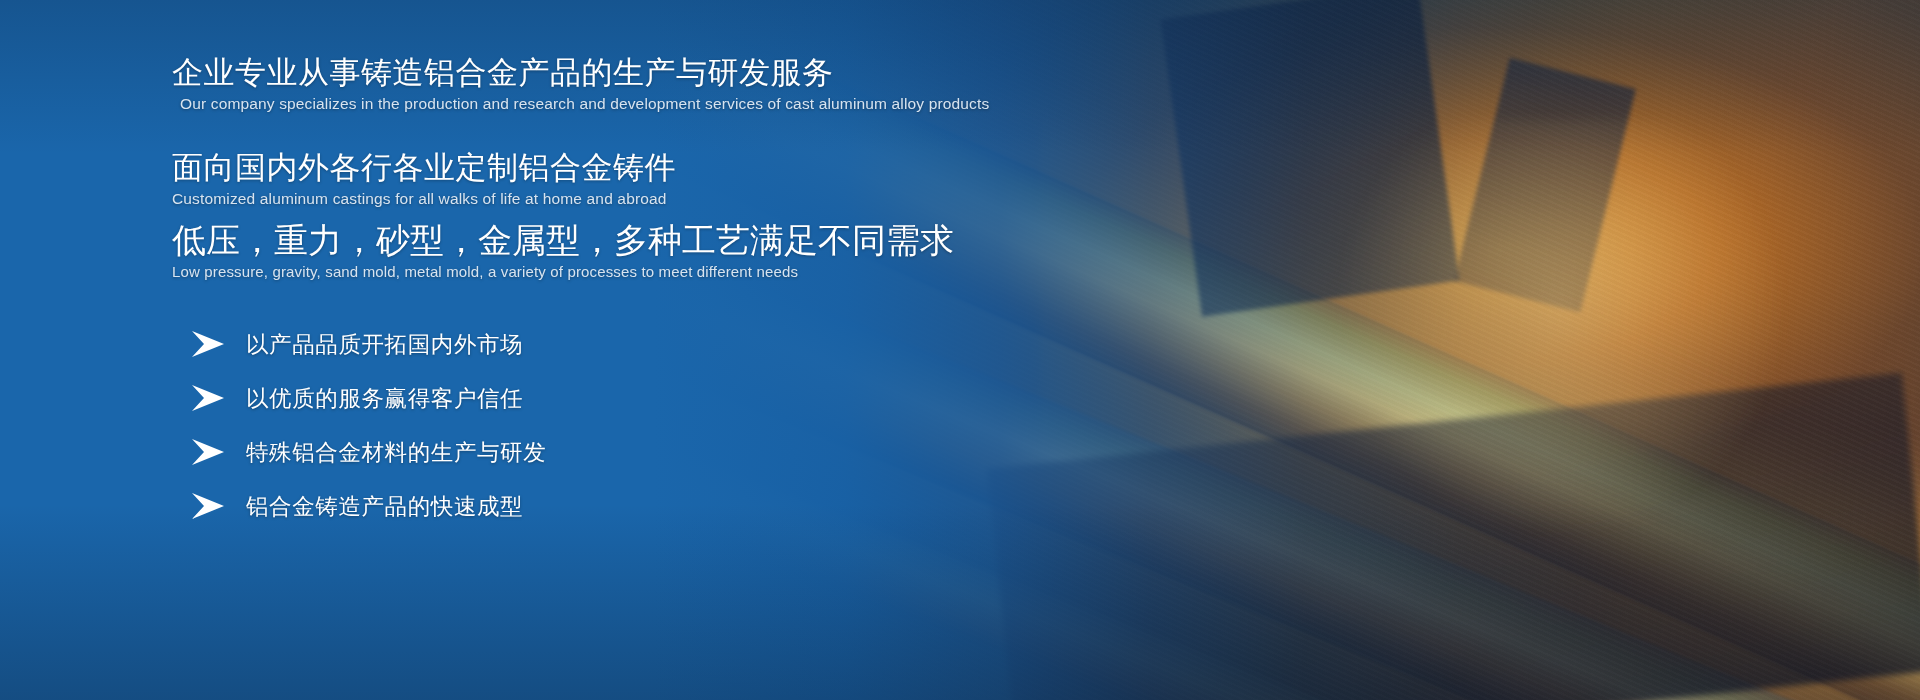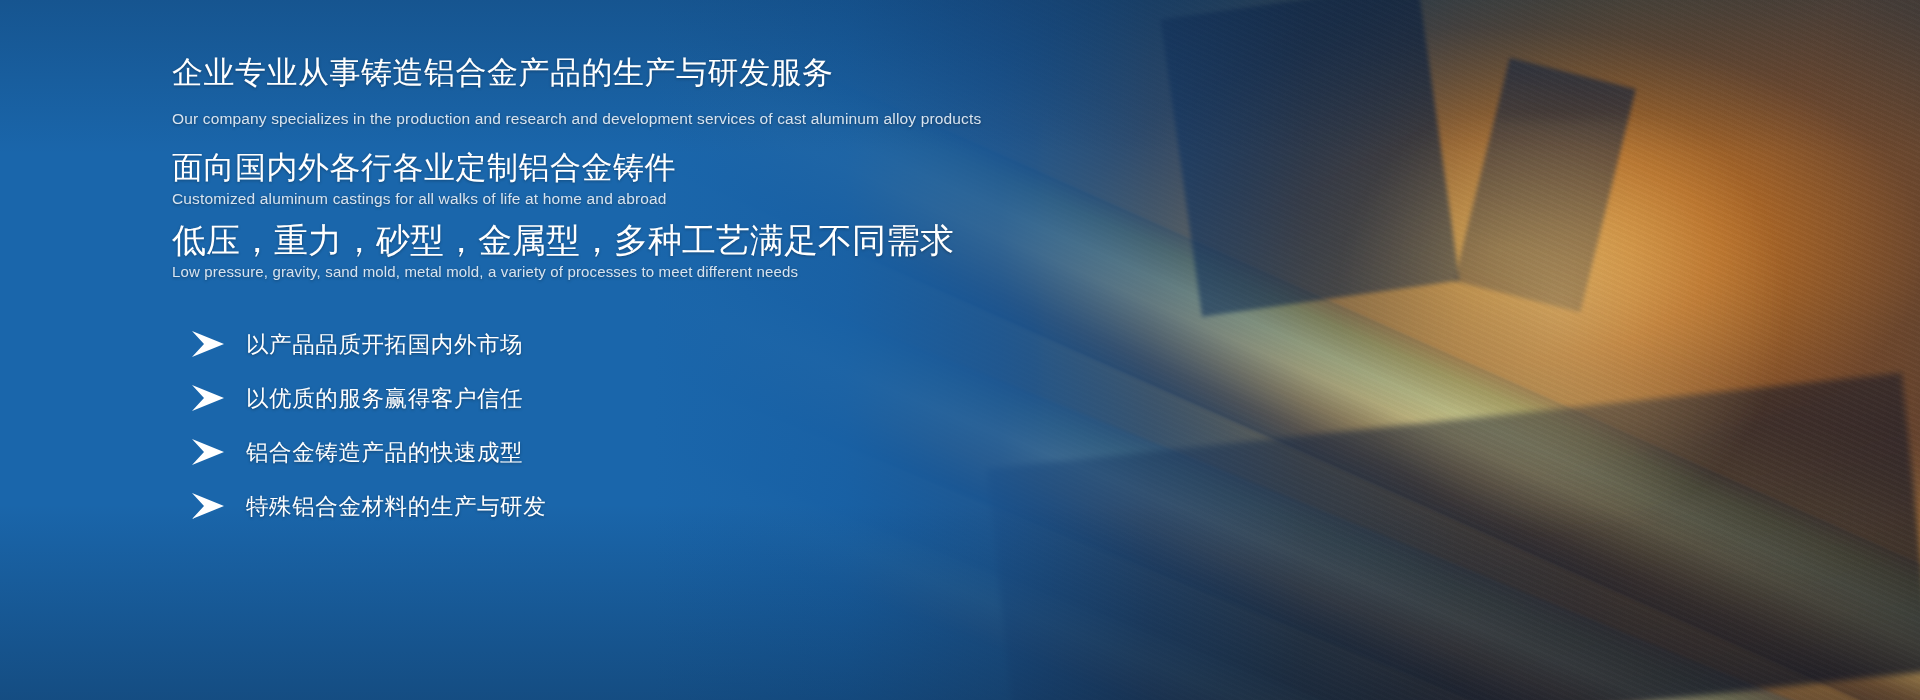--- a/index.html
+++ b/index.html
@@ -124,21 +124,21 @@
     position:absolute;color:#ffffff;font-size:31px;font-weight:400;
     letter-spacing:.5px;white-space:nowrap;
     text-shadow:0 1px 3px rgba(0,0,0,.30);
   }
   .sub{
     position:absolute;color:#d8e4f0;font-size:15.5px;font-weight:400;
     letter-spacing:.15px;white-space:nowrap;
     text-shadow:0 1px 3px rgba(0,0,0,.35);
   }
   .h1a{top:52px;}
-  .suba{top:110px;}
+  .suba{top:95px;margin-left:8px;}
   .h1b{top:147px;}
   .subb{top:190px;text-align:right;}
   .h1c{top:218px;font-size:34px;letter-spacing:0;}
   .subc{top:263px;font-size:15px;text-align:center;}
 
   .bullets{position:absolute;top:318px;left:18px;}
   .bullet{
     display:flex;align-items:center;height:52px;margin-bottom:2px;
   }
   .bullet + .bullet{margin-top:0;}
@@ -196,25 +196,25 @@
         <svg class="arrow" viewBox="0 0 42 30">
           <path d="M2 2 L34 15 L2 28 L14 15 Z" fill="#ffffff"></path>
         </svg>
         <span class="btext">以优质的服务赢得客户信任</span>
       </div>
 
       <div class="bullet">
         <svg class="arrow" viewBox="0 0 42 30">
           <path d="M2 2 L34 15 L2 28 L14 15 Z" fill="#ffffff"></path>
         </svg>
+        <span class="btext">特殊铝合金材料的生产与研发</span>
+      </div>
+
+      <div class="bullet">
+        <svg class="arrow" viewBox="0 0 42 30">
+          <path d="M2 2 L34 15 L2 28 L14 15 Z" fill="#ffffff"></path>
+        </svg>
         <span class="btext">铝合金铸造产品的快速成型</span>
-      </div>
-
-      <div class="bullet">
-        <svg class="arrow" viewBox="0 0 42 30">
-          <path d="M2 2 L34 15 L2 28 L14 15 Z" fill="#ffffff"></path>
-        </svg>
-        <span class="btext">特殊铝合金材料的生产与研发</span>
       </div>
 
     </div>
   </div>
 </div>
 
 </body></html>

